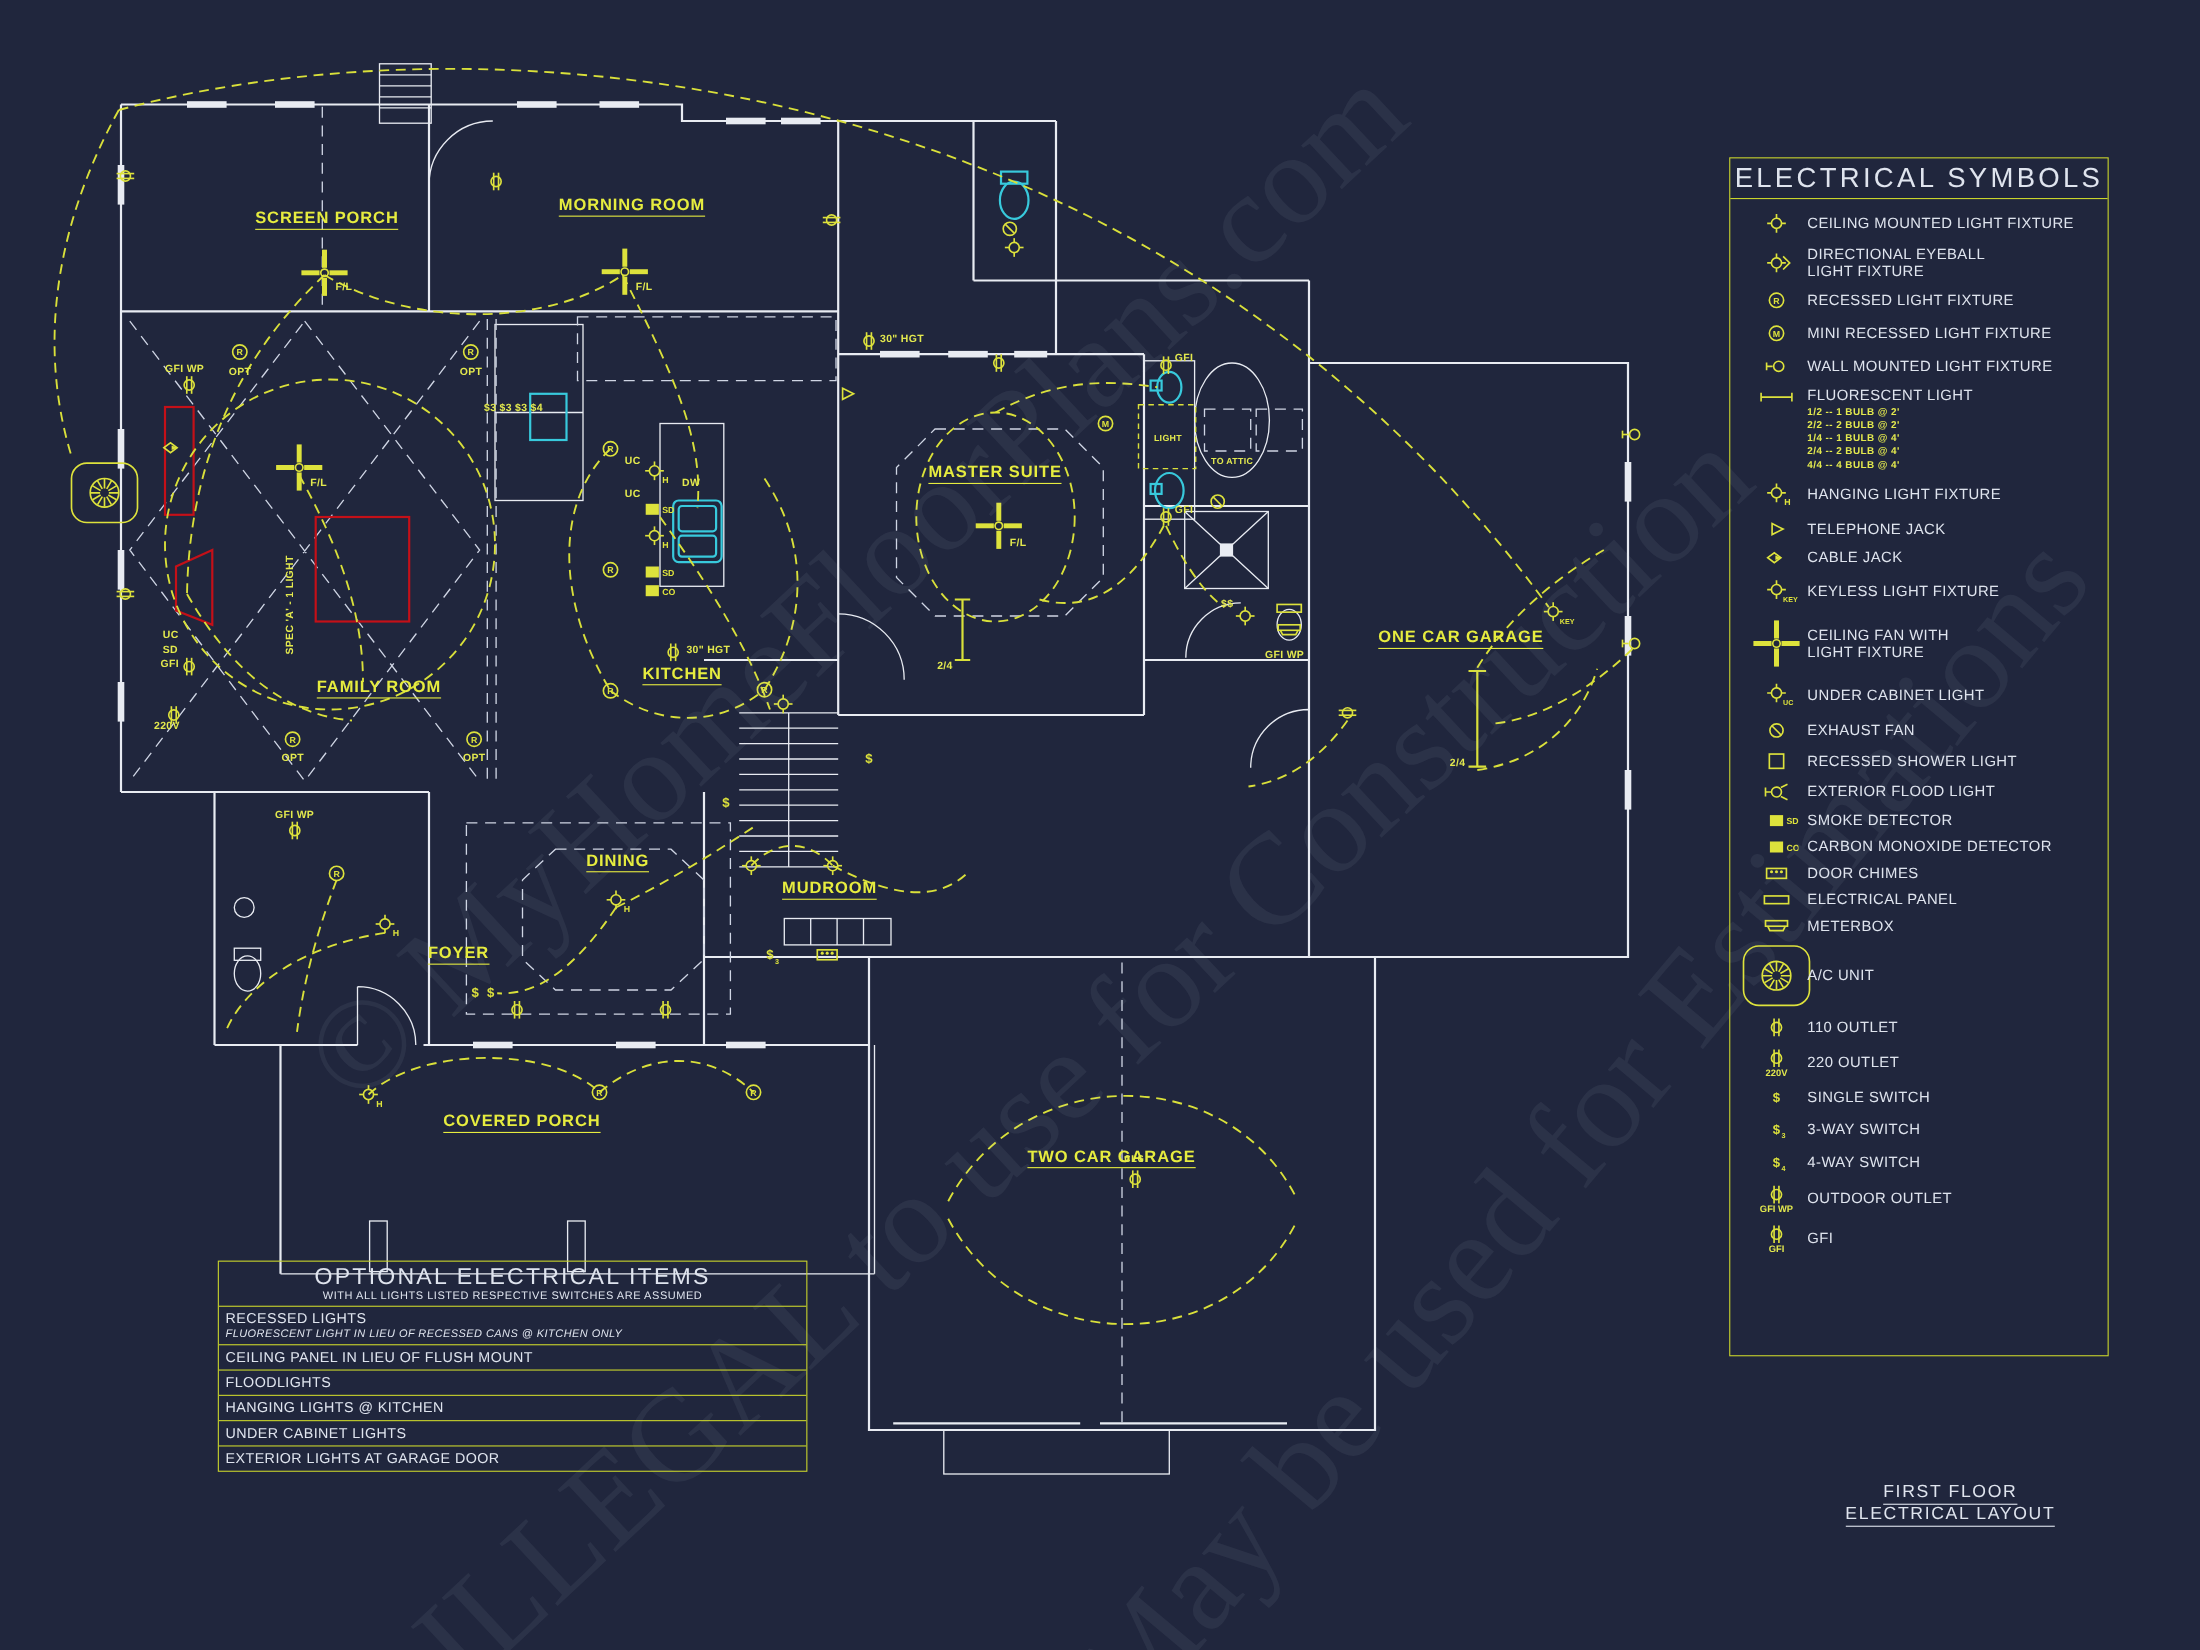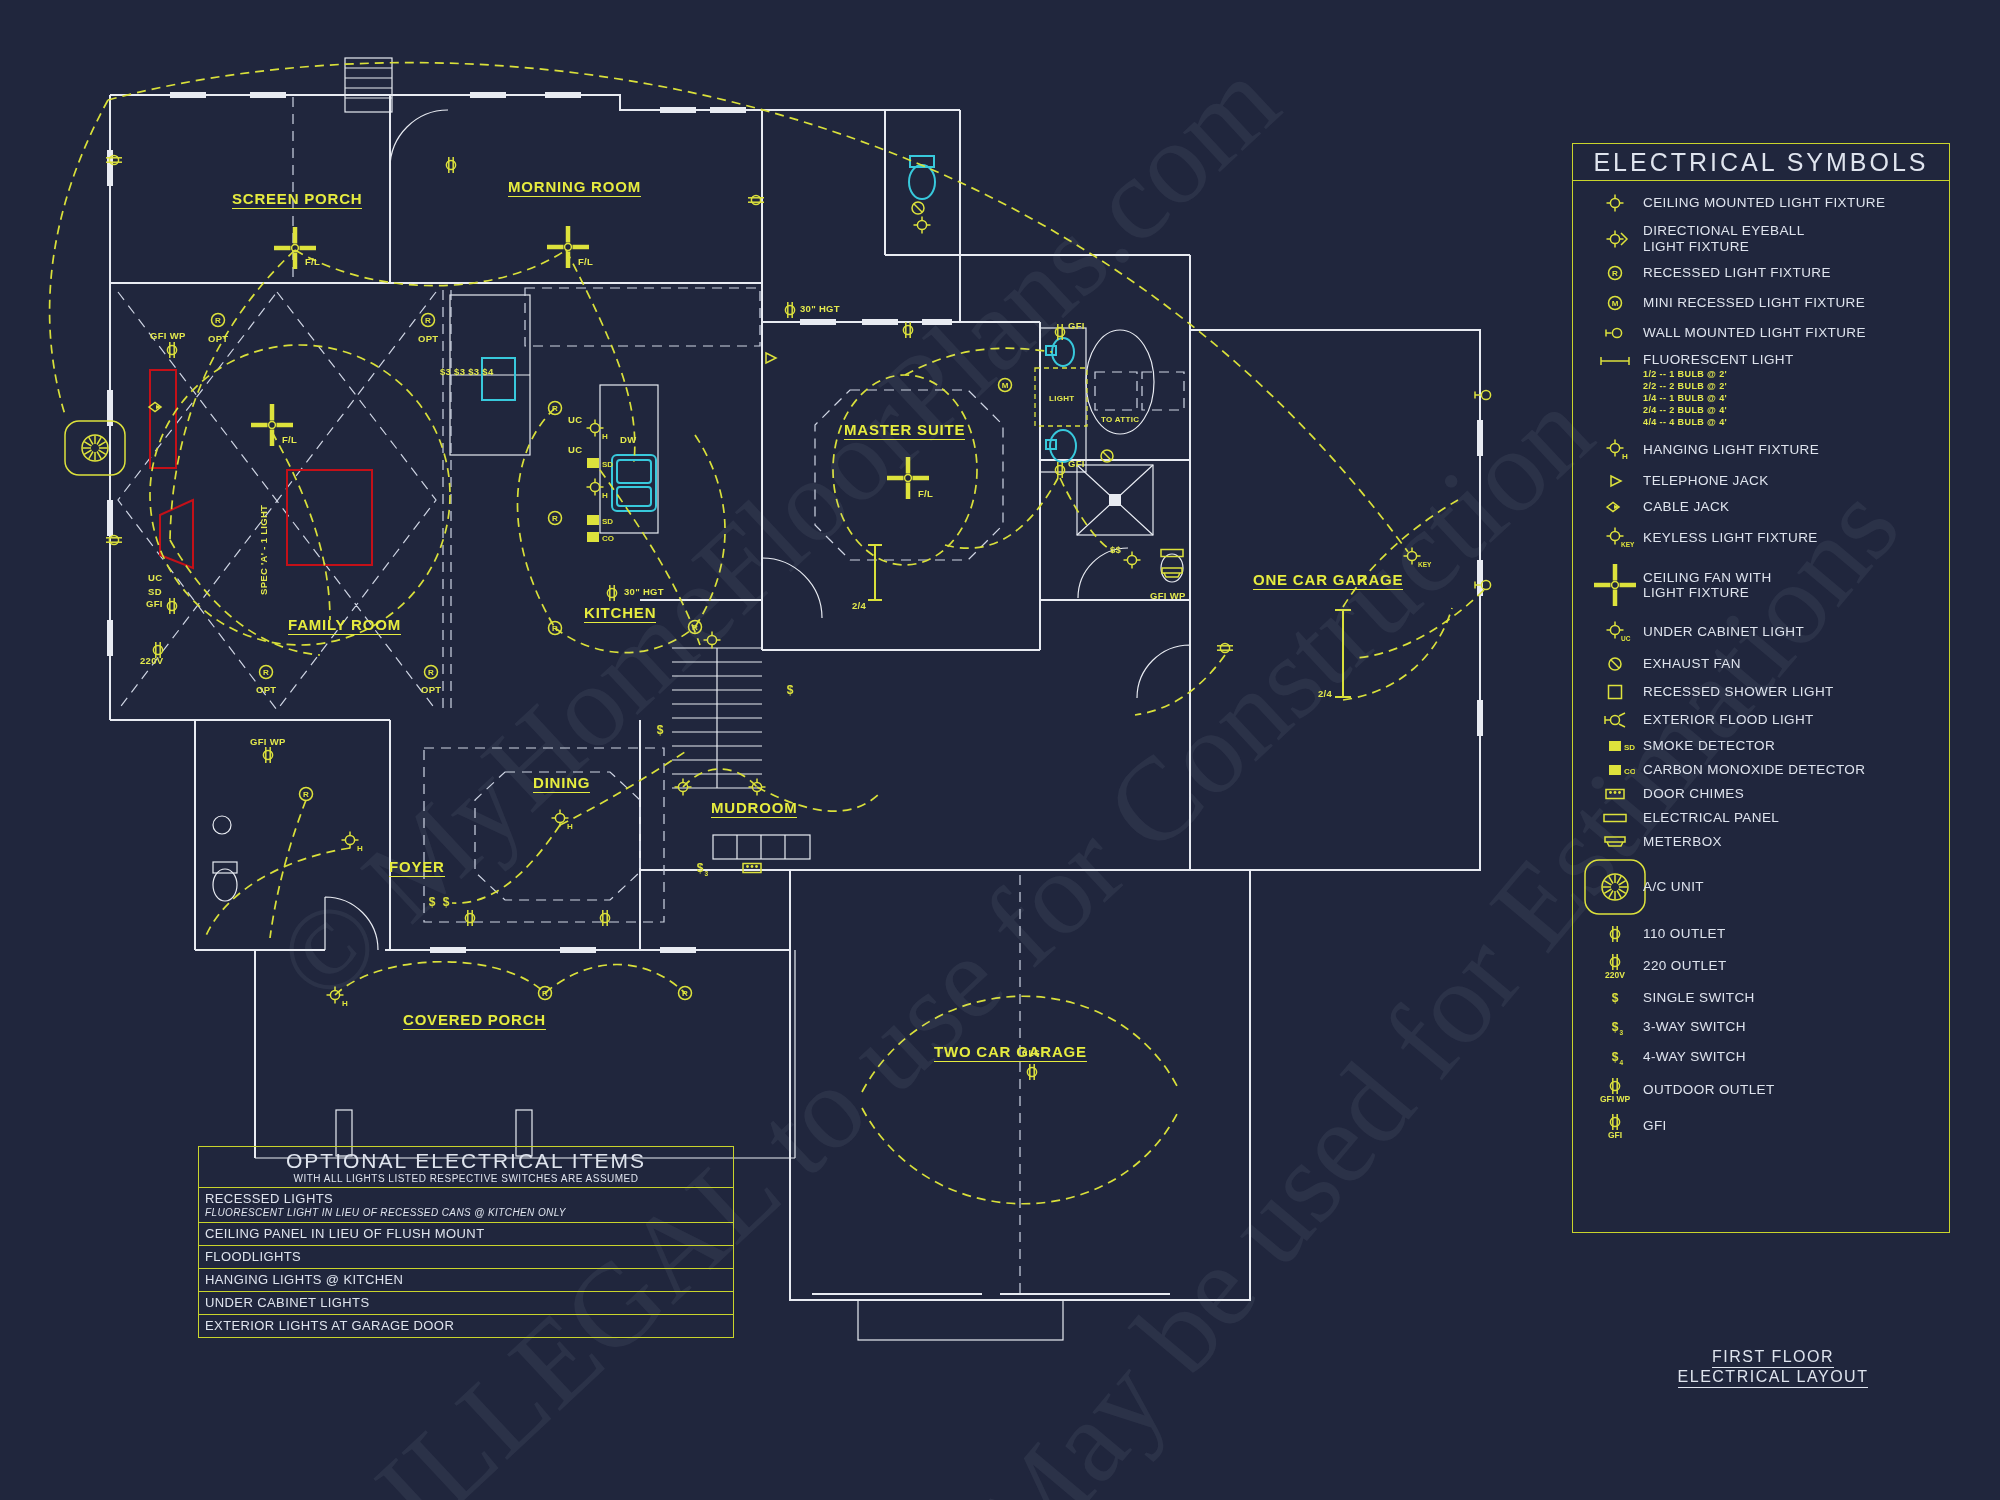--- a/index.html
+++ b/index.html
@@ -25,21 +25,21 @@
   .red{stroke:#c41018;stroke-width:2;fill:none;}
   .wfill{fill:#e8ebf2;stroke:none;}
   
   .room{position:absolute;color:#e6ec3f;font-weight:700;font-size:15px;letter-spacing:.8px;
         border-bottom:1.6px solid #e6ec3f;padding-bottom:1px;white-space:nowrap;}
   .ann{position:absolute;color:#e3e94e;font-weight:700;font-size:9.5px;letter-spacing:.3px;white-space:nowrap;}
   .vert{transform:rotate(-90deg);transform-origin:left top;}
   .wm{position:absolute;color:rgba(205,212,230,0.07);font-family:"Liberation Serif",serif;
       font-size:118px;white-space:nowrap;pointer-events:none;}
   
-  .legend{position:absolute;left:1572px;top:143px;width:378px;height:1090px;
+  .legend{position:absolute;left:1572px;top:143px;width:345px;height:1090px;
           border:1.6px solid #c9d42c;box-sizing:border-box;}
   .legend-title{border-bottom:1.6px solid #c9d42c;color:#dfe4ee;font-size:25px;font-weight:400;
         letter-spacing:3px;text-align:center;padding:4px 0 3px 0;}
   .litems{padding:10px 8px 0 14px;}
   .lrow{display:flex;align-items:center;margin-bottom:8px;}
   .lsym{width:56px;flex:0 0 56px;display:flex;flex-direction:column;align-items:center;}
   .lsub{color:#e3e94e;font-size:8.5px;font-weight:700;margin-top:-2px;}
   .llab{color:#dfe4ee;font-size:13.5px;letter-spacing:.4px;line-height:1.15;}
   .lsmall{color:#e3e94e;font-size:9px;font-weight:700;line-height:1.35;display:block;}
   

